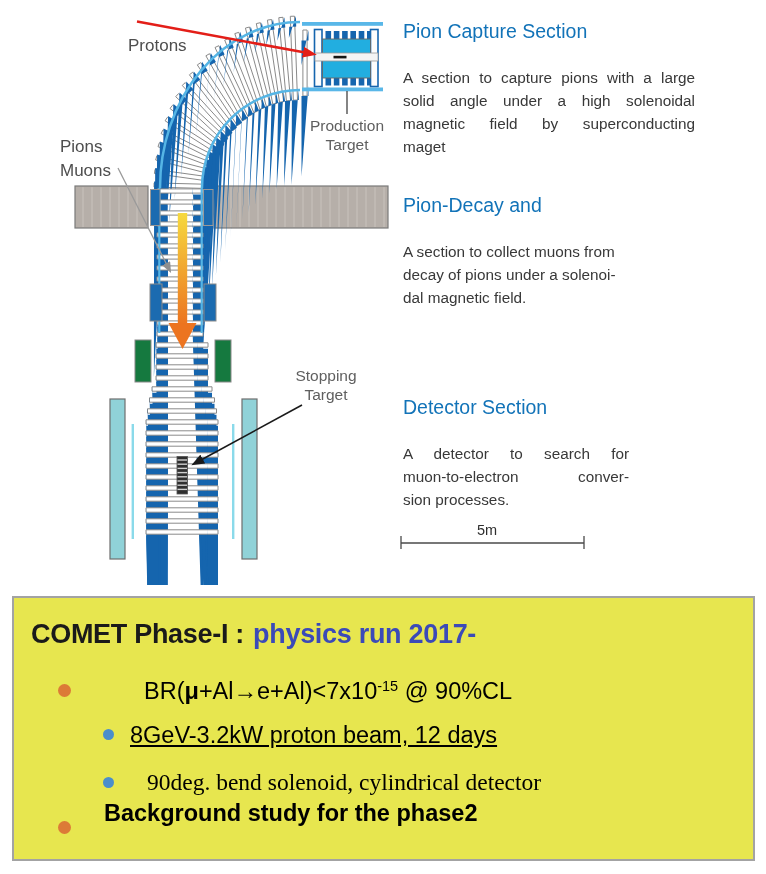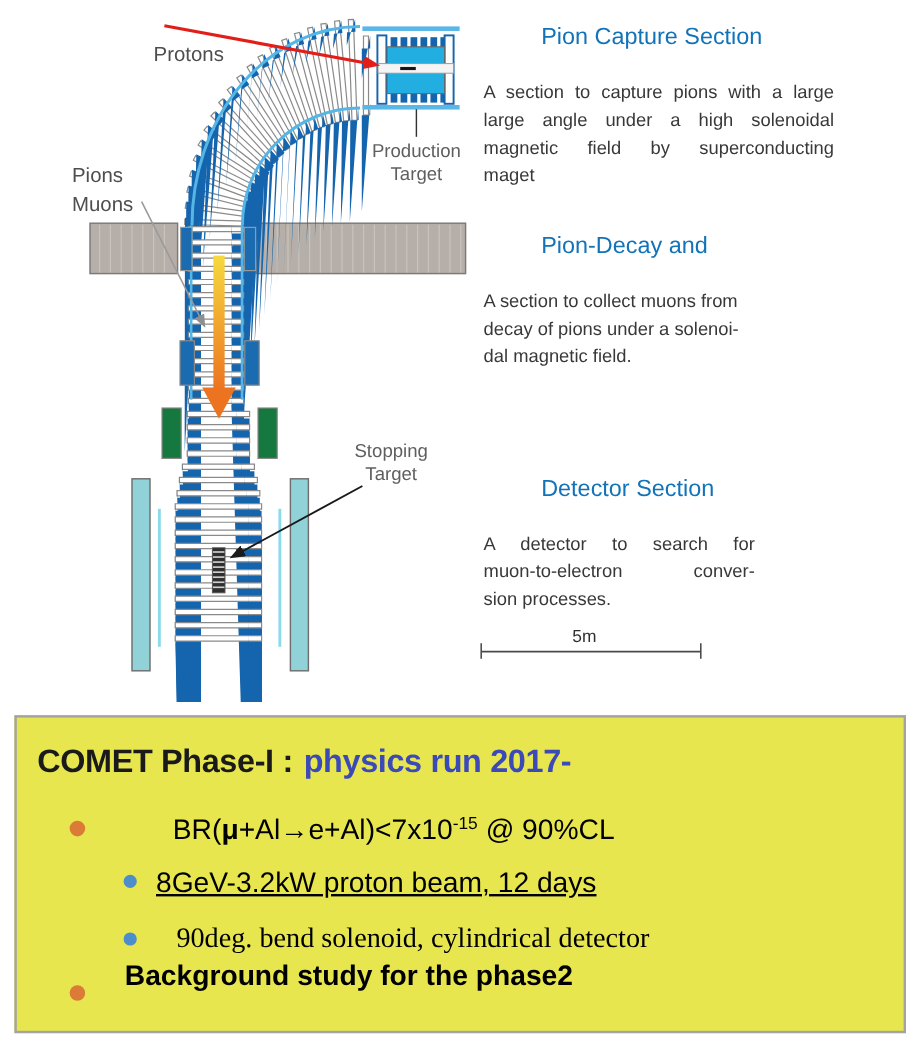--- a/index.html
+++ b/index.html
@@ -6,21 +6,21 @@
   #page{position:relative;width:766px;height:874px;background:#ffffff;overflow:hidden;
         font-family:"Liberation Sans","DejaVu Sans",sans-serif;}
   #beamline{position:absolute;left:0;top:0;}
   svg text{font-family:"Liberation Sans","DejaVu Sans",sans-serif;}
   .diag-label{fill:#4e4e4e;font-size:17px;}
   .diag-label-sm{fill:#5f5f5f;font-size:15.5px;}
   .scale-label{fill:#2e2e2e;font-size:14.5px;}
 
   
   .sec{position:absolute;left:403px;}
-  .sec-heading{color:#1273b8;font-size:19.5px;line-height:23.5px;font-weight:500;margin-left:48px;}
+  .sec-heading{color:#1273b8;font-size:19.5px;line-height:23.5px;font-weight:500;}
   .sec-body{color:#383838;font-size:15.3px;line-height:23px;margin-top:22px;}
   .jl{text-align:justify;text-align-last:justify;}
   #sec1{top:20px;width:292px;}
   #sec2{top:194px;width:262px;}
   #sec3{top:396px;width:226px;}
 
   
   #panel{position:absolute;left:12px;top:596px;width:739px;height:261px;
          background:#e7e64f;border:2px solid #a3a3a3;}
   #panel-title{position:absolute;left:17px;top:21px;font-size:27px;font-weight:700;
@@ -344,21 +344,21 @@
     <text class="diag-label-sm" x="347" y="131" text-anchor="middle">Production</text>
     <text class="diag-label-sm" x="347" y="150" text-anchor="middle">Target</text>
     <text class="diag-label-sm" x="326" y="381" text-anchor="middle">Stopping</text>
     <text class="diag-label-sm" x="326" y="400" text-anchor="middle">Target</text>
   </svg>
 
   <div class="sec" id="sec1">
     <div class="sec-heading">Pion Capture Section</div>
     <div class="sec-body">
       <div class="jl">A section to capture pions with a large</div>
-      <div class="jl">large angle under a high solenoidal</div>
+      <div class="jl">solid angle under a high solenoidal</div>
       <div class="jl">magnetic field by superconducting</div>
       <div>maget</div>
     </div>
   </div>
 
   <div class="sec" id="sec2">
     <div class="sec-heading">Pion-Decay and</div>
     <div class="sec-body">
       <div>A section to collect muons from</div>
       <div>decay of pions under a solenoi-</div>

